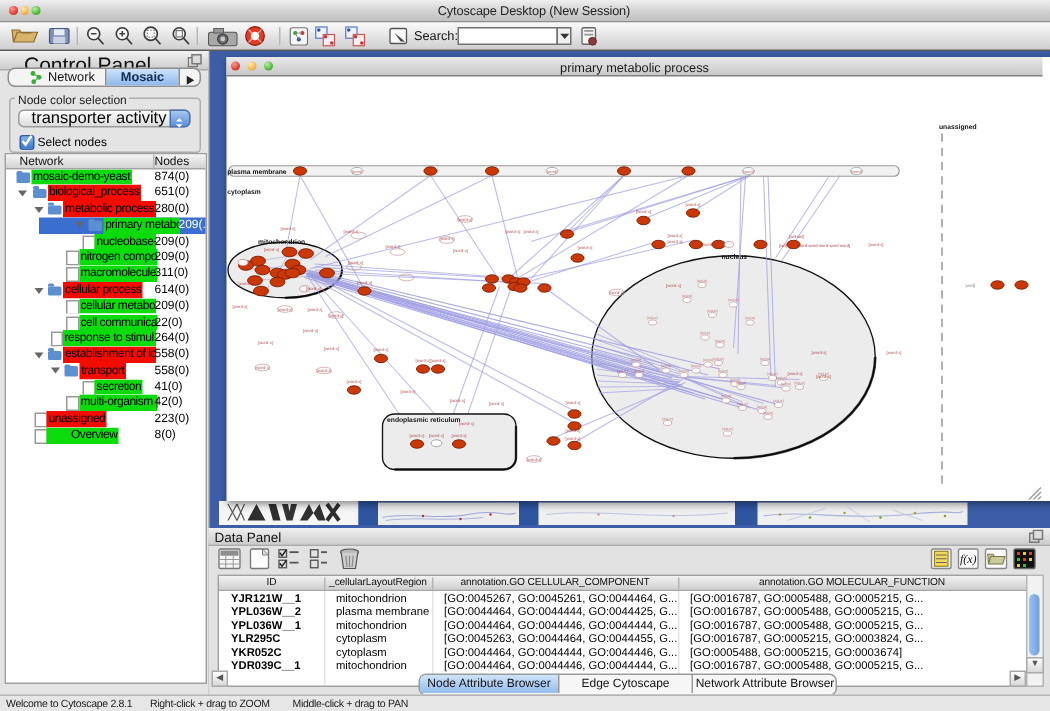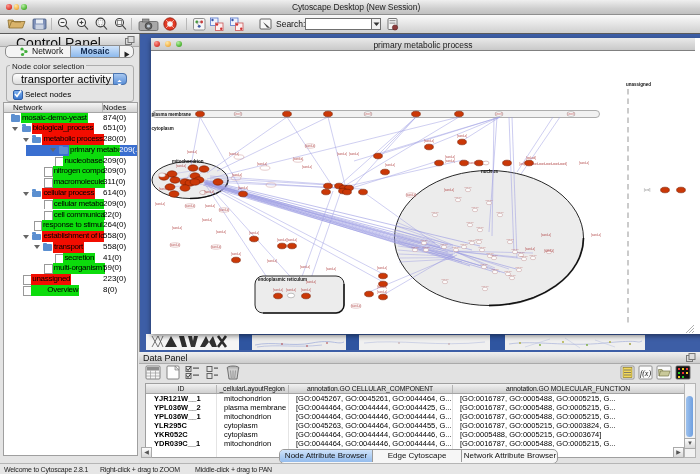--- a/index.html
+++ b/index.html
@@ -231,21 +231,21 @@
             <span class="nodes" style="color:#000;">558(0)</span>
           </div>
 <div class="treerow" style="top:140.1px;">
             <span class="file" style="left:45.1px;"></span>
             <span class="lbl g" style="position:absolute;left:53.4px;top:0;max-width:39px;overflow:hidden;">secretion</span>
             <span class="nodes" style="color:#000;">41(0)</span>
           </div>
 <div class="treerow" style="top:150.9px;">
             <span class="file" style="left:34.4px;"></span>
             <span class="lbl g" style="position:absolute;left:42.7px;top:0;max-width:50px;overflow:hidden;">multi-organism pre</span>
-            <span class="nodes" style="color:#000;">59(0)</span>
+            <span class="nodes" style="color:#000;">42(0)</span>
           </div>
 <div class="treerow" style="top:161.7px;">
             <span class="file" style="left:13.0px;"></span>
             <span class="lbl r" style="position:absolute;left:21.3px;top:0;max-width:71px;overflow:hidden;">unassigned</span>
             <span class="nodes" style="color:#000;">223(0)</span>
           </div>
 <div class="treerow" style="top:172.5px;">
             <span class="file" style="left:13.0px;"></span>
             <span class="lbl g" style="position:absolute;left:21.3px;top:0;max-width:71px;overflow:hidden;padding-left:16px;">Overview</span>
             <span class="nodes" style="color:#000;">8(0)</span>

